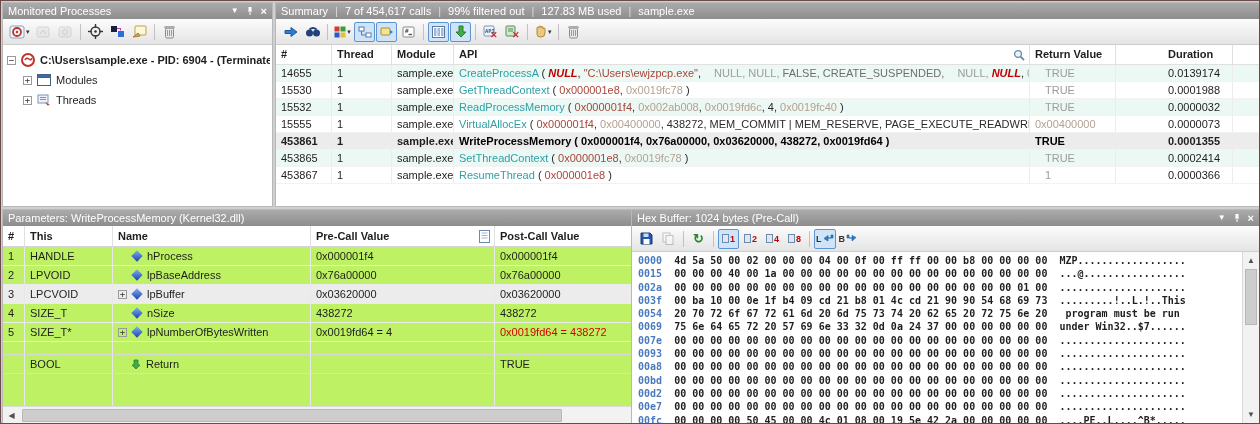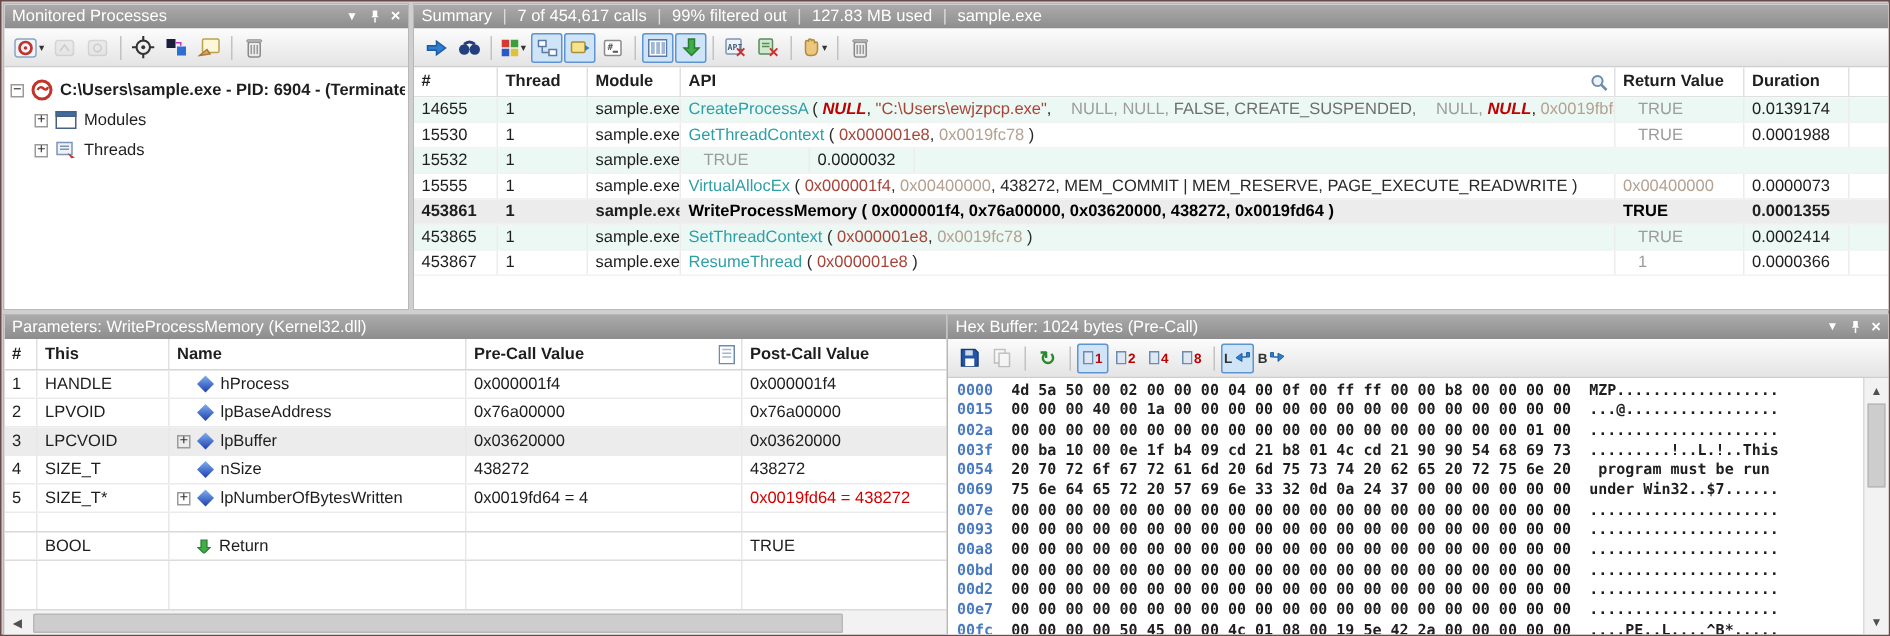--- a/index.html
+++ b/index.html
@@ -4,21 +4,21 @@
 <style>
   * { box-sizing: border-box; }
   html,body { margin:0; padding:0; background:#fff; }
   .window {
     position:relative; width:1260px; height:424px;
     background:#cfcfcf; overflow:hidden;
     border:1px solid #6b4a4a;
     font-family:"Liberation Sans", sans-serif; font-size:11px; color:#1e1e1e;
     -webkit-font-smoothing:antialiased;
   }
-  .panel { position:absolute; background:#ffffff; display:flex; flex-direction:column; overflow:hidden; border:1px solid #b8b8b8; }
+  .panel { position:absolute; background:#bef264; display:flex; flex-direction:column; overflow:hidden; border:1px solid #b8b8b8; }
   #p-monitored { left:1px; top:1px;  width:271px; height:205px; }
   #p-summary   { left:274px; top:1px; width:985px; height:205px; }
   #p-params    { left:1px; top:208px; width:690px; height:215px; }
   #p-hex       { left:630px; top:208px; width:629px; height:215px; }
 
   
   .titlebar { flex:0 0 16px; height:16px; background:linear-gradient(#ababab,#8d8d8d);
     color:#fff; display:flex; align-items:center; padding:0 5px; white-space:nowrap; overflow:hidden; }
   .titlebar .seg { color:#fff; }
   .titlebar .sep { color:#dcdcdc; margin:0 7px; }
@@ -44,21 +44,21 @@
   .expander { flex:0 0 9px; width:9px; height:9px; border:1px solid #9a9a9a; background:#fff;
     font-size:9px; line-height:7px; text-align:center; color:#333; margin-right:4px; font-family:"DejaVu Sans Mono",monospace; }
   .tree-label { margin-left:4px; overflow:hidden; }
   .tree-root-label { font-weight:700; }
   .ticon { flex:0 0 16px; }
 
   
   .sum-head { display:flex; flex:0 0 20px; height:20px; font-weight:700; background:#fff; border-bottom:1px solid #e0e0e0; }
   .sum-head .c { border-right:1px solid #e0e0e0; padding:3px 5px; position:relative; }
   .c-num{width:56px;} .c-thread{width:60px;} .c-module{width:62px;}
-  .c-api{flex:1; min-width:0;} .c-ret{width:86px;} .c-dur{width:70px;} .c-fill{width:26px; border-right:none!important;}
+  .c-api{flex:1; min-width:0;} .c-ret{width:86px;} .c-dur{width:70px;margin-left:47px;} .c-fill{width:26px; border-right:none!important;}
   .sum-body { flex:1; overflow:hidden; background:#fff; }
   .sum-row { display:flex; height:17px; line-height:16px; border-bottom:1px solid #f2f2f2; }
   .sum-row .c { padding:0 5px; border-right:1px solid #ececec; overflow:hidden; white-space:nowrap; }
   .sum-row.tint { background:#ecf8f4; }
   .sum-row.selected { background:#ececec; font-weight:700; }
   .sg-api{color:#2f9fa6;} .sg-pl{color:#2a2a2a;} .sg-red{color:#c00000;font-weight:700;font-style:italic;}
   .sg-str{color:#a8453a;} .sg-gr{color:#9c9c9c;margin-left:10px;} .sg-dk{color:#6e6e6e;} .sg-ad{color:#b3a191;}
   .sg-sel{color:#000;font-weight:700;text-align:center;}
   .api-search { position:absolute; right:3px; top:4px; }
 
@@ -337,20 +337,21 @@
           <div class="c c-module">sample.exe</div>
           <div class="c c-api"><span class="sg-api">GetThreadContext</span><span class="sg-pl"> ( </span><span class="sg-str">0x000001e8</span><span class="sg-pl">, </span><span class="sg-ad">0x0019fc78</span><span class="sg-pl"> )</span></div>
           <div class="c c-ret"><span class="sg-gr">TRUE</span></div>
           <div class="c c-dur">0.0001988</div>
           <div class="c c-fill"></div>
         </div>
         <div class="sum-row tint">
           <div class="c c-num">15532</div>
           <div class="c c-thread">1</div>
           <div class="c c-module">sample.exe</div>
+          <div class="c c-api"><span class="sg-api">ReadProcessMemory</span><span class="sg-pl"> ( </span><span class="sg-str">0x000001f4</span><span class="sg-pl">, </span><span class="sg-ad">0x002ab008</span><span class="sg-pl">, </span><span class="sg-ad">0x0019fd6c</span><span class="sg-pl">, 4, </span><span class="sg-ad">0x0019fc40</span><span class="sg-pl"> )</span></div>
           <div class="c c-ret"><span class="sg-gr">TRUE</span></div>
           <div class="c c-dur">0.0000032</div>
           <div class="c c-fill"></div>
         </div>
         <div class="sum-row">
           <div class="c c-num">15555</div>
           <div class="c c-thread">1</div>
           <div class="c c-module">sample.exe</div>
           <div class="c c-api"><span class="sg-api">VirtualAllocEx</span><span class="sg-pl"> ( </span><span class="sg-str">0x000001f4</span><span class="sg-pl">, </span><span class="sg-ad">0x00400000</span><span class="sg-pl">, 438272, MEM_COMMIT | MEM_RESERVE, PAGE_EXECUTE_READWRITE )</span></div>
           <div class="c c-ret"><span class="sg-ad">0x00400000</span></div>

